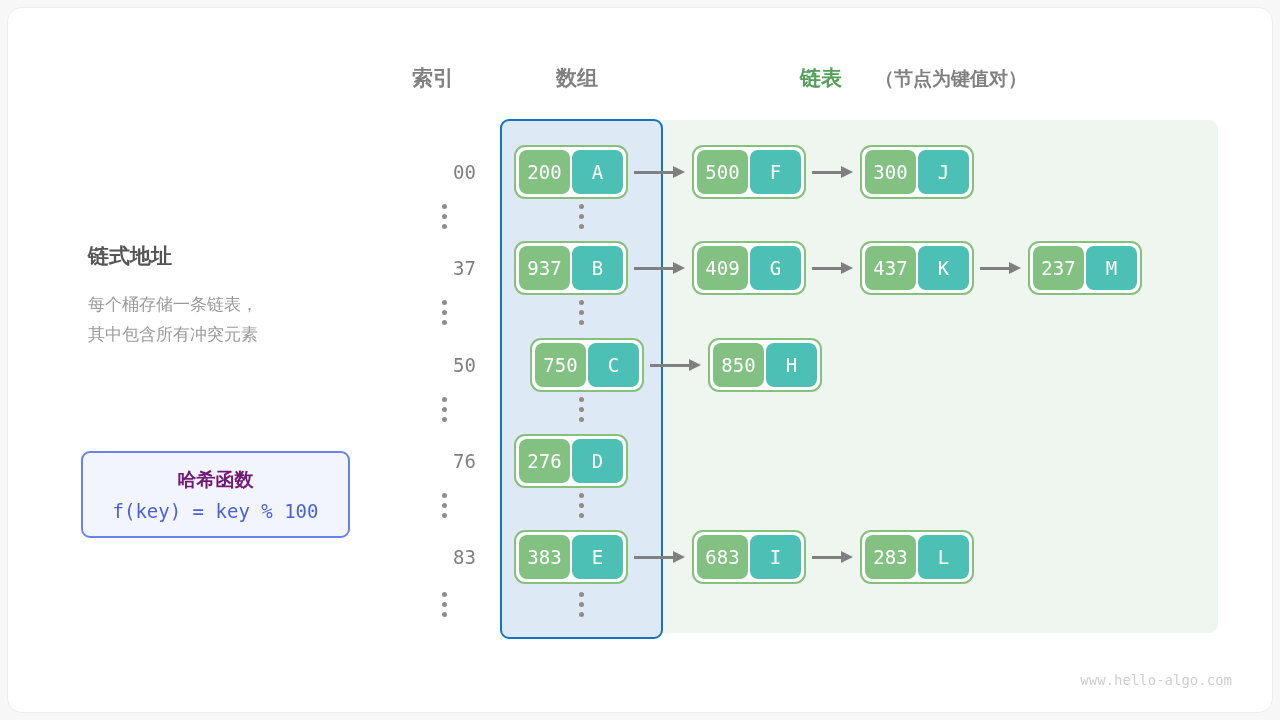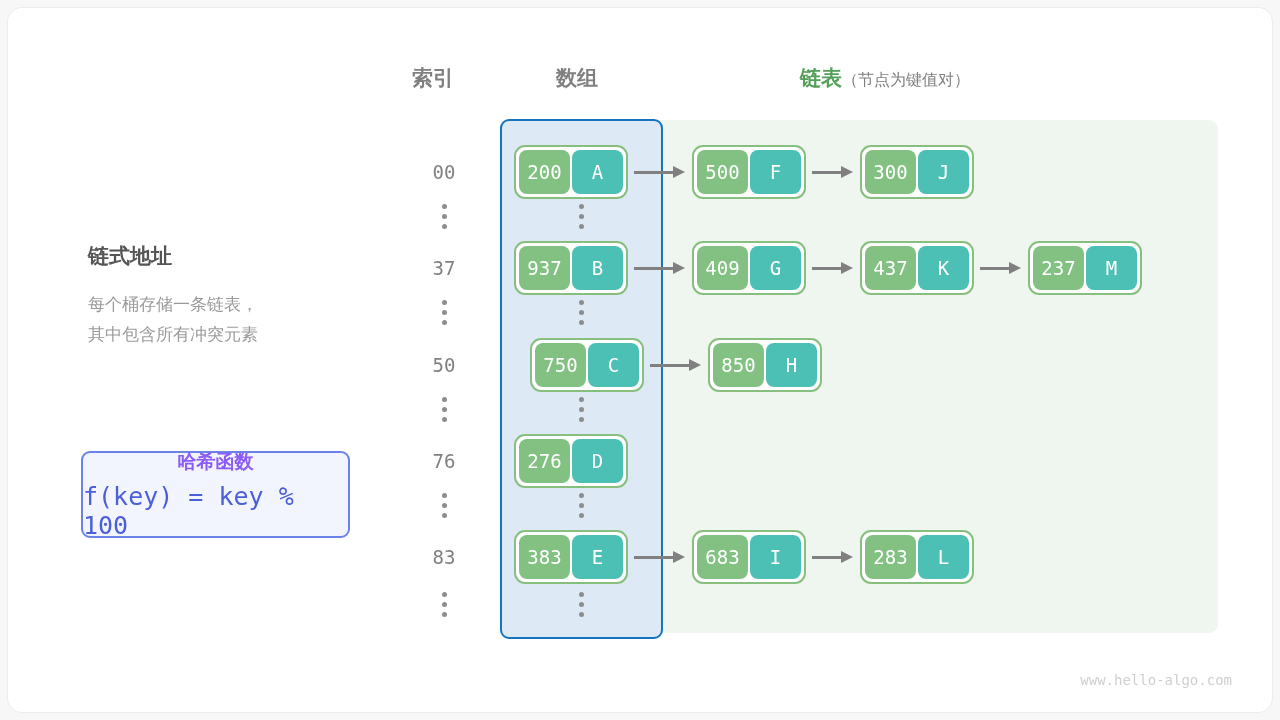--- a/index.html
+++ b/index.html
@@ -28,23 +28,24 @@
     position: absolute;
     font-weight: bold;
     font-size: 21px;
     color: #808080;
     white-space: nowrap;
   }
   #hdr-index { left: 404px; top: 56px; }
   #hdr-array { left: 541px; top: 56px; margin-left: 7px; }
   #hdr-list  { left: 792px; top: 56px; color: #54a05a; }
   #hdr-list .sub {
-    font-weight: normal;
-    font-size: 16px;
+    font-weight: bold;
+    font-size: 19px;
     color: #808080;
+    margin-left: 33px;
   }
 
   
   #green-panel {
     position: absolute;
     left: 613px;
     top: 112px;
     width: 597px;
     height: 513px;
     background: #eff5ef;
@@ -57,21 +58,21 @@
     width: 163px;
     height: 520px;
     background: #dde9f4;
     border: 2.5px solid #1673bd;
     border-radius: 9px;
   }
   .idx {
     position: absolute;
     left: 404px;
     width: 64px;
-    text-align: center;
+    text-align: right;
     font-family: "DejaVu Sans Mono", "Liberation Mono", monospace;
     font-size: 19px;
     color: #808080;
     line-height: 62px;
   }
   .nodes {
     position: absolute;
     left: 506px;
     top: 0;
     height: 62px;
@@ -185,25 +186,25 @@
     background: #f2f5fe;
     display: flex;
     flex-direction: column;
     align-items: center;
     justify-content: center;
     gap: 7px;
   }
   #hash-title {
     font-size: 19px;
     font-weight: bold;
-    color: #8b5cf6;
+    color: #701a75;
   }
   #hash-formula {
     font-family: "DejaVu Sans Mono", "Liberation Mono", monospace;
-    font-size: 25px;
+    font-size: 19px;
     color: #4a5fd8;
   }
 
   
   #watermark {
     position: absolute;
     right: 40px;
     bottom: 24px;
     font-family: "DejaVu Sans Mono", "Liberation Mono", monospace;
     font-size: 14px;

